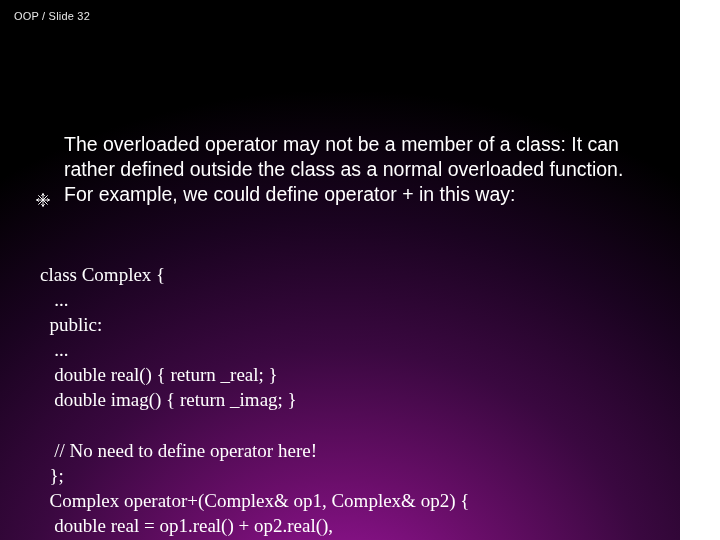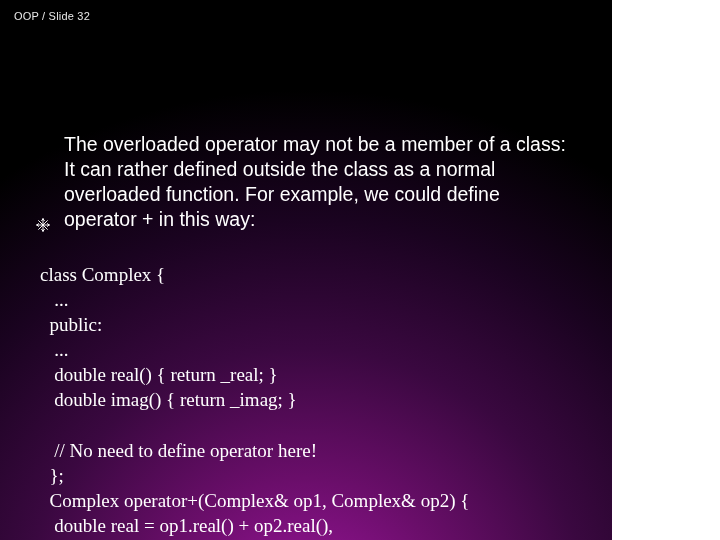--- a/index.html
+++ b/index.html
@@ -4,21 +4,21 @@
 <style>
   html, body {
     margin: 0;
     padding: 0;
     width: 720px;
     height: 540px;
     overflow: hidden;
     font-family: Arial, Helvetica, sans-serif;
   }
   .slide {
-    width: 612px;
+    width: 680px;
     height: 540px;
     background: radial-gradient(ellipse 110% 120% at 50% 115%,
                 #a015a0 0%,
                 #6a0e6a 22%,
                 #3a0840 42%,
                 #1a0320 62%,
                 #000000 82%);
     color: #ffffff;
     box-sizing: border-box;
     position: relative;

